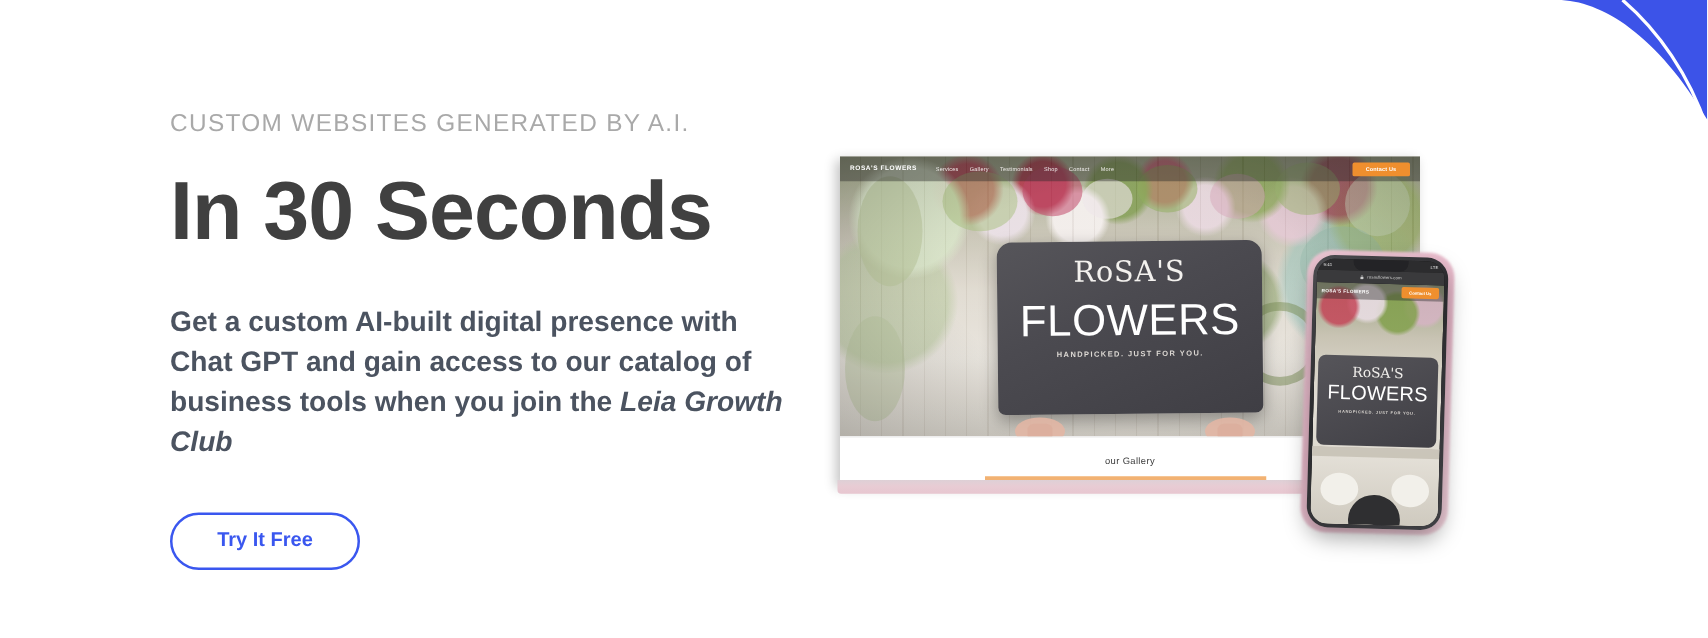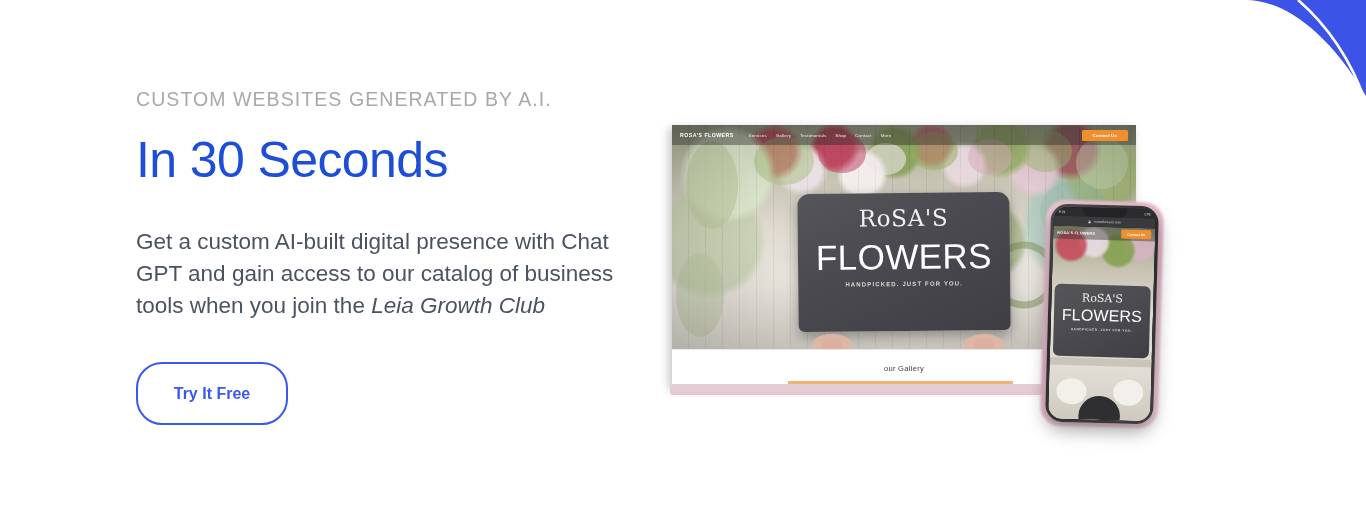--- a/index.html
+++ b/index.html
@@ -40,45 +40,45 @@
   .eyebrow {
     font-size: 19.5px;
     letter-spacing: 0.055em;
     color: #a9a9a9;
     font-weight: 400;
     white-space: nowrap;
     line-height: 1.2;
   }
   .headline {
     margin-top: 24px;
-    font-size: 50px;
-    font-weight: 400;
-    color: #1d4ed8;
+    font-size: 66px;
+    font-weight: 700;
+    color: #404040;
     letter-spacing: -0.012em;
     line-height: 1.0;
     white-space: nowrap;
   }
   .subcopy {
     margin-top: 41px;
     font-size: 22.5px;
     line-height: 1.42;
     color: #4b5360;
-    font-weight: 400;
+    font-weight: 700;
     width: 500px;
   }
   .subcopy em {
     font-style: italic;
   }
   .cta {
     display: inline-flex;
     align-items: center;
     justify-content: center;
     margin-top: 40px;
     width: 152px;
-    height: 63px;
+    height: 46px;
     border: 2px solid #3a57ef;
     border-radius: 26px;
     background: #ffffff;
     color: #3a57ef;
     font-size: 16px;
     font-weight: 700;
     cursor: pointer;
     font-family: "Liberation Sans", sans-serif;
   }
 

